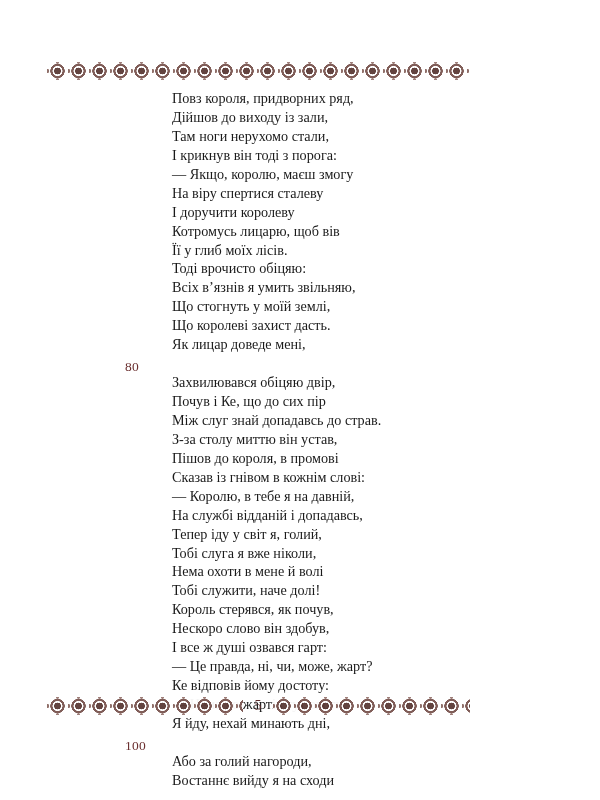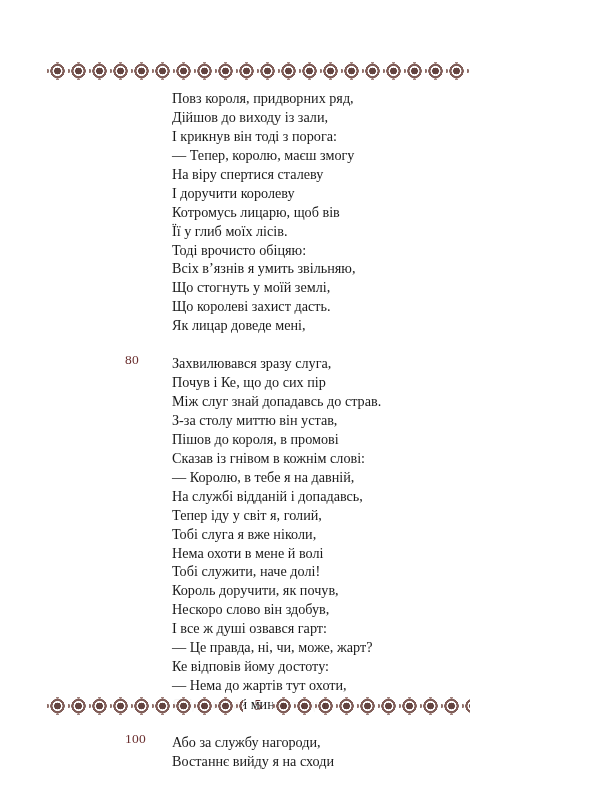--- a/index.html
+++ b/index.html
@@ -69,66 +69,67 @@
       height: 18.95px;
       line-height: 18.95px;
       font-family: "Liberation Serif", serif;
       font-size: 14.2px;
       color: #1a1a1a;
       white-space: nowrap;
     }
     .line-number {
       position: absolute;
       left: -47px;
-      top: 16px;
+      top: 4px;
       font-family: "Liberation Serif", serif;
       font-size: 13.5px;
       color: #6b3030;
       letter-spacing: 0.3px;
     }
   </style>
 </head>
 <body>
 
 <div class="ornament ornament-top"></div>
 
 <ul class="poem">
   <li class="verse-line"><span class="line-number"></span><span>Повз короля, придворних ряд,</span></li>
   <li class="verse-line"><span class="line-number"></span><span>Дійшов до виходу із зали,</span></li>
+  <li class="verse-line"><span class="line-number"></span><span>Там ноги нерухомо стали,</span></li>
   <li class="verse-line"><span class="line-number"></span><span>І крикнув він тоді з порога:</span></li>
-  <li class="verse-line"><span class="line-number"></span><span>— Тепер, королю, маєш змогу</span></li>
+  <li class="verse-line"><span class="line-number"></span><span>— Якщо, королю, маєш змогу</span></li>
   <li class="verse-line"><span class="line-number"></span><span>На віру спертися сталеву</span></li>
   <li class="verse-line"><span class="line-number"></span><span>І доручити королеву</span></li>
   <li class="verse-line"><span class="line-number"></span><span>Котромусь лицарю, щоб вів</span></li>
   <li class="verse-line"><span class="line-number"></span><span>Її у глиб моїх лісів.</span></li>
   <li class="verse-line"><span class="line-number"></span><span>Тоді врочисто обіцяю:</span></li>
   <li class="verse-line"><span class="line-number"></span><span>Всіх в’язнів я умить звільняю,</span></li>
   <li class="verse-line"><span class="line-number"></span><span>Що стогнуть у моїй землі,</span></li>
   <li class="verse-line"><span class="line-number"></span><span>Що королеві захист дасть.</span></li>
   <li class="verse-line"><span class="line-number"></span><span>Як лицар доведе мені,</span></li>
   <li class="verse-line"><span class="line-number">80</span></li>
-  <li class="verse-line"><span class="line-number"></span><span>Захвилювався зразу слуга,</span></li>
+  <li class="verse-line"><span class="line-number"></span><span>Захвилювався обіцяю двір,</span></li>
   <li class="verse-line"><span class="line-number"></span><span>Почув і Ке, що до сих пір</span></li>
   <li class="verse-line"><span class="line-number"></span><span>Між слуг знай допадавсь до страв.</span></li>
   <li class="verse-line"><span class="line-number"></span><span>З-за столу миттю він устав,</span></li>
   <li class="verse-line"><span class="line-number"></span><span>Пішов до короля, в промові</span></li>
   <li class="verse-line"><span class="line-number"></span><span>Сказав із гнівом в кожнім слові:</span></li>
   <li class="verse-line"><span class="line-number"></span><span>— Королю, в тебе я на давній,</span></li>
   <li class="verse-line"><span class="line-number"></span><span>На службі відданій і допадавсь,</span></li>
   <li class="verse-line"><span class="line-number"></span><span>Тепер іду у світ я, голий,</span></li>
   <li class="verse-line"><span class="line-number"></span><span>Тобі слуга я вже ніколи,</span></li>
   <li class="verse-line"><span class="line-number"></span><span>Нема охоти в мене й волі</span></li>
   <li class="verse-line"><span class="line-number"></span><span>Тобі служити, наче долі!</span></li>
-  <li class="verse-line"><span class="line-number"></span><span>Король доручити, як почув,</span></li>
+  <li class="verse-line"><span class="line-number"></span><span>Король стерявся, як почув,</span></li>
   <li class="verse-line"><span class="line-number"></span><span>Нескоро слово він здобув,</span></li>
   <li class="verse-line"><span class="line-number"></span><span>І все ж душі озвався гарт:</span></li>
   <li class="verse-line"><span class="line-number"></span><span>— Це правда, ні, чи, може, жарт?</span></li>
   <li class="verse-line"><span class="line-number"></span><span>Ке відповів йому достоту:</span></li>
   <li class="verse-line"><span class="line-number"></span><span>— Нема до жартів тут охоти,</span></li>
   <li class="verse-line"><span class="line-number"></span><span>Я йду, нехай минають дні,</span></li>
   <li class="verse-line"><span class="line-number">100</span></li>
-  <li class="verse-line"><span class="line-number"></span><span>Або за службу нагороди,</span></li>
+  <li class="verse-line"><span class="line-number"></span><span>Або за голий нагороди,</span></li>
   <li class="verse-line"><span class="line-number"></span><span>Востаннє вийду я на сходи</span></li>
 </ul>
 
 <div class="ornament ornament-bottom-left"></div>
 <div class="page-number">5</div>
 <div class="ornament ornament-bottom-right"></div>
 
 </body></html>

